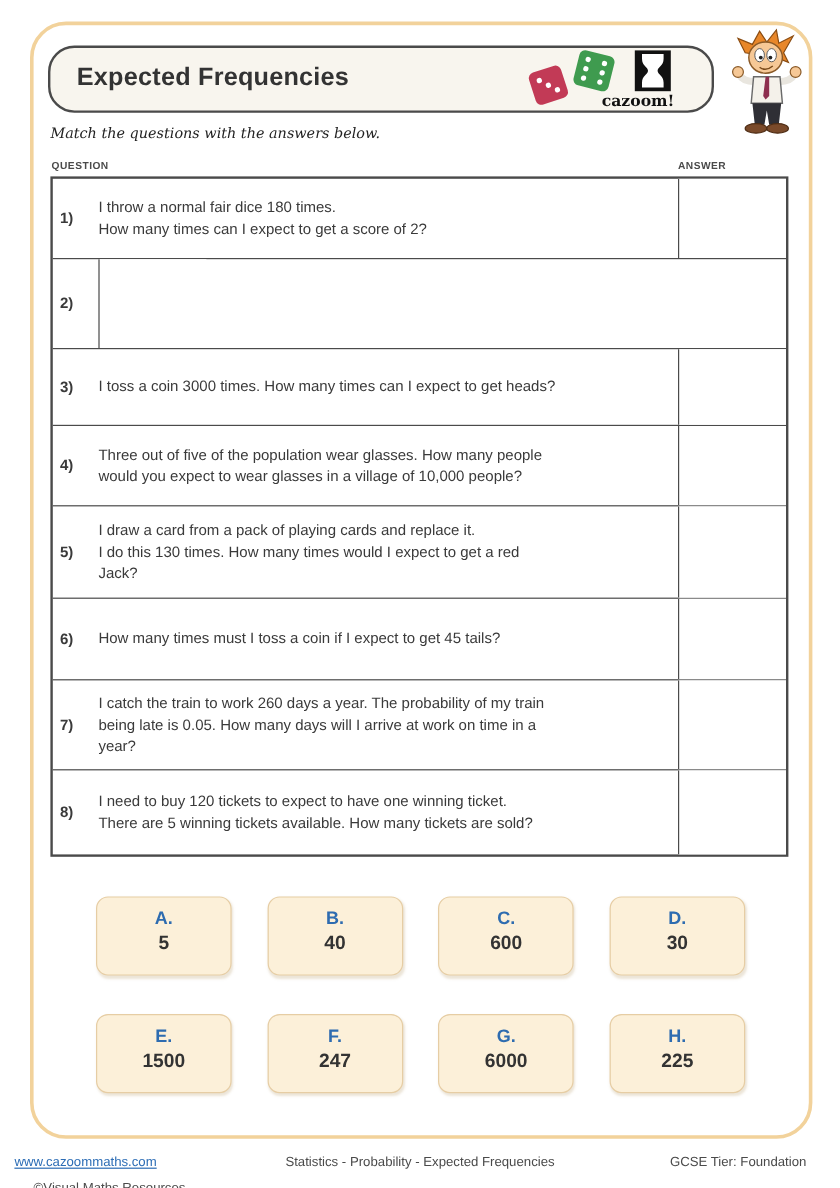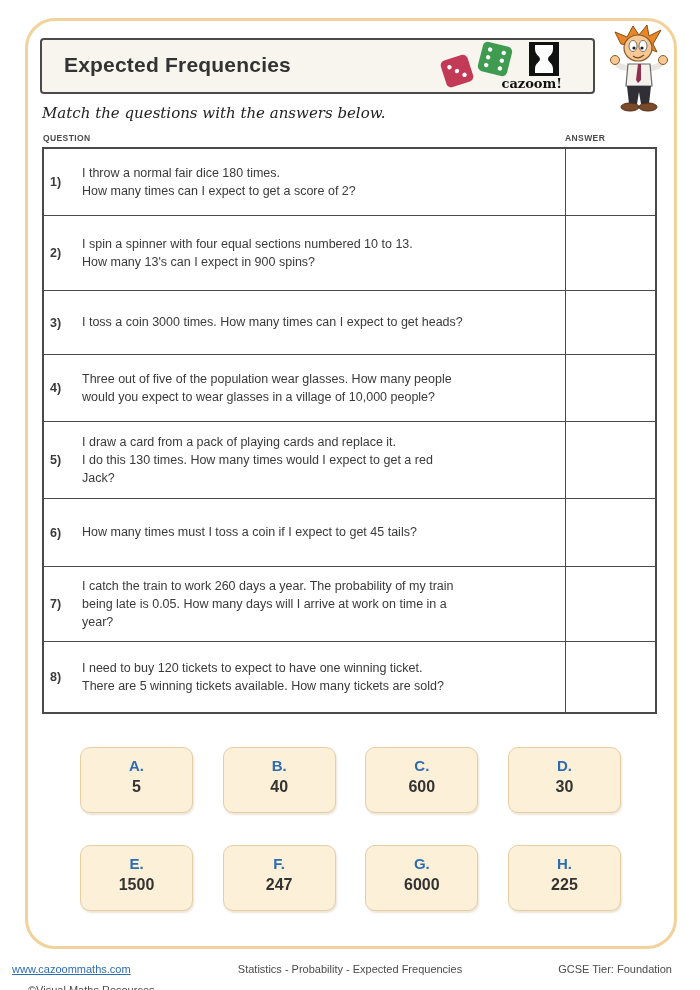--- a/index.html
+++ b/index.html
@@ -6,31 +6,31 @@
   body{
     width:700px;height:990px;position:relative;background:#ffffff;
     font-family:"Liberation Sans", sans-serif;color:#3a3a3a;overflow:hidden;
   }
   .border-frame{
     position:absolute;left:25px;top:18px;width:646px;height:925px;
     border:3px solid #f2d29b;border-radius:30px;background:#ffffff;
   }
   .titlebox{
     position:absolute;left:40px;top:38px;width:551px;height:52px;
-    border:2px solid #4a4a4a;border-radius:4px;background:#f8f5ee;
+    border:2px solid #4a4a4a;border-radius:22px;background:#f8f5ee;
   }
   .page-title{
     position:absolute;left:22px;top:13px;font-size:21px;font-weight:bold;
     color:#333333;letter-spacing:0.2px;margin:0;
   }
   .brand-svg{position:absolute;right:6px;top:1px;}
   .mascot{position:absolute;left:603px;top:22px;z-index:5;}
   .instruction{
     position:absolute;left:42px;top:104px;font-family:"DejaVu Serif", serif;
-    font-style:italic;font-size:15px;color:#222222;
+    font-style:italic;font-size:12px;color:#222222;
   }
   .col-label{
     position:absolute;top:133px;font-size:8.5px;font-weight:bold;color:#4a4a4a;
     letter-spacing:0.4px;
   }
   .question-label{left:43px;}
   .answer-label{left:565px;width:92px;text-align:left;}
   .qtable{
     position:absolute;left:42px;top:147px;width:615px;
     border:2px solid #4a4a4a;background:#ffffff;box-sizing:border-box;
@@ -152,22 +152,20 @@
 
 <div class="qtable">
   <div class="qrow">
     <div class="qnum">1)</div>
     <div class="qtext">I throw a normal fair dice 180 times.
 How many times can I expect to get a score of 2?</div>
     <div class="acell"></div>
   </div>
   <div class="qrow">
     <div class="qnum">2)</div>
-    <div class="qtext">I spin a spinner with four equal sections numbered 10 to 13.
-How many 13's can I expect in 900 spins?</div>
     <div class="acell"></div>
   </div>
   <div class="qrow">
     <div class="qnum">3)</div>
     <div class="qtext">I toss a coin 3000 times. How many times can I expect to get heads?</div>
     <div class="acell"></div>
   </div>
   <div class="qrow">
     <div class="qnum">4)</div>
     <div class="qtext">Three out of five of the population wear glasses. How many people

